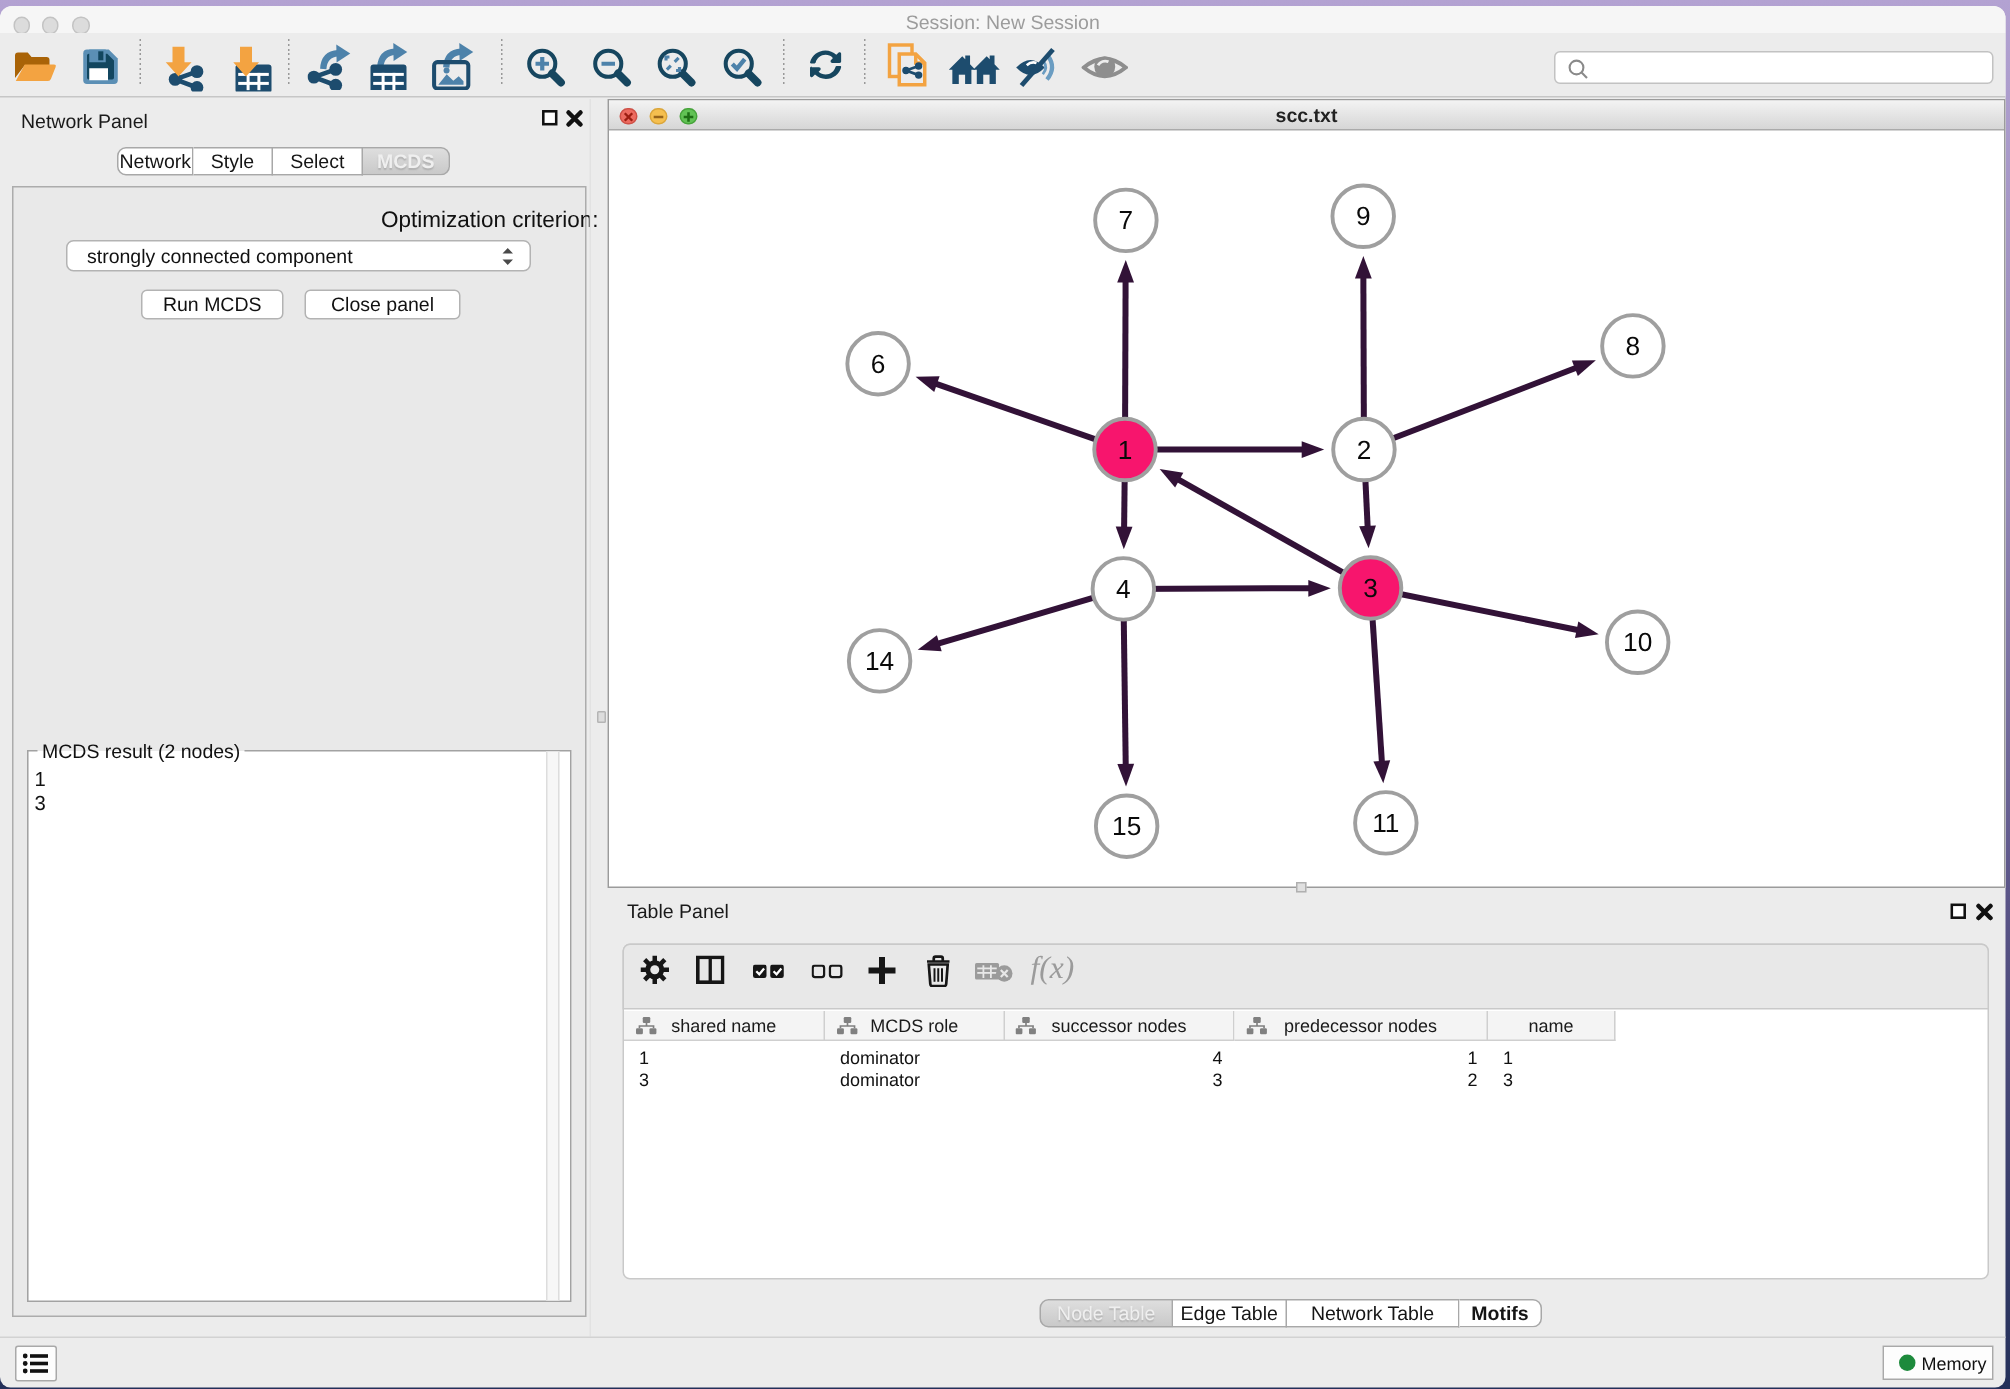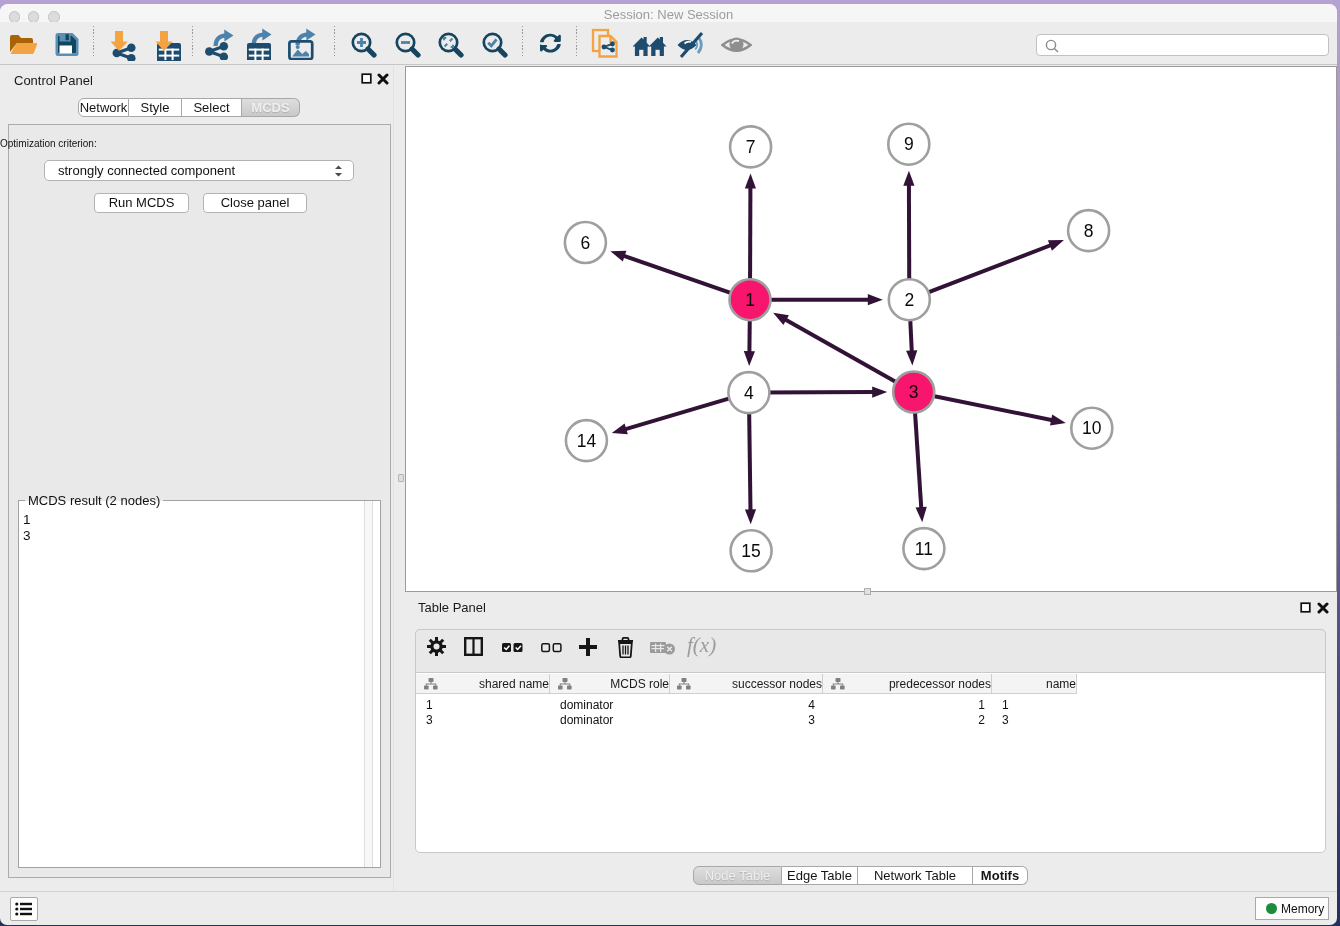--- a/index.html
+++ b/index.html
@@ -11,35 +11,35 @@
 #toolbar { position:absolute; left:0; top:22px; width:1337px; height:43px; background:#ececec; border-bottom:1px solid #c6c6c6; }
 .tsep { position:absolute; top:4px; height:30px; width:1px; background-image:repeating-linear-gradient(180deg,#999 0 1.4px,rgba(0,0,0,0) 1.4px 3.2px); }
 #search { position:absolute; left:1036px; top:33.5px; width:293px; height:22px; background:#fff; border:1px solid #c2c2c2; border-radius:4px; }
 #cp-title { position:absolute; left:14px; top:73px; font-size:13px; color:#1a1a1a; }
 .tabrow { position:absolute; display:flex; }
 .tab { height:19px; background:#fff; border:1px solid #a8a8a8; border-left:none; font-size:13px; color:#151515; text-align:center; line-height:17px; }
 .tab.first { border-left:1px solid #a8a8a8; border-radius:6px 0 0 6px; }
 .tab.last { border-radius:0 6px 6px 0;font-weight:bold; }
 .tab.sel { background:linear-gradient(#dedede,#c9c9c9); color:#efefef; text-shadow:0 1px 1px #b0b0b0; }
 #cp-panel { position:absolute; left:8px; top:124px; width:383px; height:754px; background:#e9e9e9; border:1px solid #acacac; }
-#opt-label { position:absolute; left:0; top:138px; width:399px; text-align:left; font-size:10px; color:#111; }
+#opt-label { position:absolute; left:0; top:138px; width:399px; text-align:right; font-size:15px; color:#111; }
 #dd { position:absolute; left:44px; top:160px; width:310px; height:21px; background:#fff; border:1px solid #b3b3b3; border-radius:5px; font-size:13px; line-height:19px; padding-left:13px; color:#111; }
 .btn { position:absolute; top:193px; height:20px; background:#fff; border:1px solid #b3b3b3; border-radius:4px; font-size:13px; color:#111; text-align:center; line-height:18px; }
 #fs-white { position:absolute; left:19px; top:500px; width:362px; height:368px; background:#fff; }
 #fs-border { position:absolute; left:18px; top:500px; width:363px; height:368px; border:1px solid #a2a2a2; }
 #fs-label { position:absolute; left:25px; top:493px; font-size:13px; color:#111; }
 #fs-sb { position:absolute; left:364px; top:501px; width:9px; height:366px; background:#f7f7f7; border-left:1px solid #ddd; border-right:1px solid #ddd; }
 #net { position:absolute; left:405px; top:66px; width:932px; height:526px; border:1px solid #9b9b9b; background:#fff; }
 #net-title { position:absolute; left:0; top:0; width:100%; height:20px; background:linear-gradient(#f3f3f3,#d6d6d6); border-bottom:1px solid #aaa; }
 #net-title .t { width:100%; text-align:center; font-size:13px; font-weight:bold; color:#222; line-height:20px; }
 .wbtn { position:absolute; top:4.5px; width:11.5px; height:11.5px; border-radius:50%; }
 #tp-title { position:absolute; left:418px; top:600px; font-size:13px; color:#1a1a1a; }
 #tp-box { position:absolute; left:415px; top:629px; width:911px; height:224px; background:#fff; border:1px solid #c9c9c9; border-radius:5px; }
 #tp-toolbar { position:absolute; left:415px; top:629px; width:911px; height:44px; background:#e8e8e8; border:1px solid #c9c9c9; border-radius:5px 5px 0 0; }
-.hcell { position:absolute; top:674px; height:20px; background:#f4f4f4; border-right:1px solid #cfcfcf; border-bottom:1px solid #cfcfcf; font-size:12px; color:#1a1a1a; text-align:right; line-height:20px; }
+.hcell { position:absolute; top:674px; height:20px; background:#f4f4f4; border-right:1px solid #cfcfcf; border-bottom:1px solid #cfcfcf; font-size:12px; color:#1a1a1a; text-align:center; line-height:20px; }
 .cell { position:absolute; font-size:12px; color:#111; }
 .btab { height:19px; background:#fff; border:1px solid #a8a8a8; border-left:none; font-size:13px; color:#151515; text-align:center; line-height:17px; }
 #statusline { position:absolute; left:0; top:891px; width:1337px; height:1px; background:#d2d2d2; }
 #listbtn { position:absolute; left:10px; top:897px; width:28px; height:24px; background:#fdfdfd; border:1px solid #a9a9a9; border-radius:2px; }
 #membtn { position:absolute; left:1255px; top:897px; width:74px; height:23px; background:#fdfdfd; border:1px solid #a9a9a9; font-size:12px; color:#111; }
 </style></head><body>
 <div id="win"></div>
 <div id="titlebar">
  <div class="tl" style="left:8.7px"></div>
     <div class="tl" style="left:27.9px"></div>
@@ -174,21 +174,21 @@
     <path d="M8.5 13.5 Q11.5 10.8 15 12" stroke="#fff" stroke-width="1.8" fill="none"></path>
     <path d="M22.5 7 Q28.5 15 22 23" stroke="#6b9dc2" stroke-width="2.8" fill="none"></path>
     <path d="M19.5 10.5 Q23 15 19.2 19.5" stroke="#6b9dc2" stroke-width="1.8" fill="none"></path>
     <line x1="5" y1="27" x2="26" y2="3" stroke="#1d4c6e" stroke-width="3.2"></line>
   </svg>
 <svg style="position:absolute;left:721px;top:33px" width="31" height="24" viewBox="0 0 31 24">
     <path d="M1.5 12 Q15.5 0.5 29.5 12 Q15.5 23.5 1.5 12 z" fill="none" stroke="#8e8e8e" stroke-width="2.6"></path>
     <circle cx="15.5" cy="11.5" r="7" fill="#8e8e8e"></circle>
     <path d="M11 10.5 A5.5 5.5 0 0 1 18 8.2" stroke="#ececec" stroke-width="1.9" fill="none"></path>
   </svg>
-<div id="cp-title">Control Panel</div>
+<div id="cp-title">Network Panel</div>
 <svg class="abs" style="left:361px;top:73px" width="11" height="11" viewBox="0 0 11 11">
     <rect x="1.2" y="1.2" width="8.6" height="8.6" fill="#fff" stroke="#111" stroke-width="1.7"></rect>
   </svg>
 <svg class="abs" style="left:377px;top:73px" width="12" height="12" viewBox="0 0 12 12">
     <path d="M2 2 L10 10 M10 2 L2 10" stroke="#111" stroke-width="3" stroke-linecap="round"></path>
   </svg>
 <div class="tabrow" style="left:78px;top:98px">
  <div class="tab first" style="width:51px">Network</div>
  <div class="tab" style="width:53px">Style</div>
  <div class="tab" style="width:60px">Select</div>
@@ -205,20 +205,38 @@
 <div class="btn" style="left:203px;width:104px">Close panel</div>
 <div id="fs-white"></div>
 <div id="fs-border"></div>
 <div id="fs-sb"></div>
 <div id="fs-label" style="background:linear-gradient(180deg,#e9e9e9 50%,#ffffff 50%); padding:0 3px">MCDS result (2 nodes)</div>
 <div class="abs" style="left:23px;top:512px;font-size:13.5px;color:#111">1</div>
 <div class="abs" style="left:23px;top:528px;font-size:13.5px;color:#111">3</div>
 <div class="abs" style="left:393px;top:66px;width:1px;height:825px;background:#e2e2e2"></div>
 <div class="abs" style="left:398px;top:474px;width:6px;height:8px;background:#ddd;border:1px solid #b5b5b5;border-radius:1px"></div>
 <div id="net">
+ <div id="net-title">
+  <div class="wbtn" style="left:7px;background:#ed6b60;border:1px solid #ce5147">
+        <svg width="10" height="10" viewBox="0 0 10 10" style="position:absolute;left:0.2px;top:0.2px">
+          <path d="M2.5 2.5 l5 5 M7.5 2.5 l-5 5" stroke="#9c1e12" stroke-width="1.6"></path>
+        </svg>
+      </div>
+  <div class="wbtn" style="left:27px;background:#f5bf4f;border:1px solid #dba63a">
+        <svg width="10" height="10" viewBox="0 0 10 10" style="position:absolute;left:0.2px;top:0.2px">
+          <path d="M1.8 5 h6.4" stroke="#97641a" stroke-width="1.7"></path>
+        </svg>
+      </div>
+  <div class="wbtn" style="left:47px;background:#61c254;border:1px solid #46a33a">
+        <svg width="10" height="10" viewBox="0 0 10 10" style="position:absolute;left:0.2px;top:0.2px">
+          <path d="M1.8 5 h6.4 M5 1.8 v6.4" stroke="#1d6e14" stroke-width="1.7"></path>
+        </svg>
+      </div>
+  <div class="t">scc.txt</div>
+ </div>
  <svg style="position:absolute;left:0px;top:21px" width="930" height="504" viewBox="0 0 930 504">
 <line x1="344.0" y1="211.7" x2="344.4" y2="98.9" stroke="#321237" stroke-width="4"></line>
 <polygon points="344.5,85.4 350.0,100.4 338.8,100.4" fill="#321237"></polygon>
 <line x1="344.0" y1="211.7" x2="217.2" y2="167.6" stroke="#321237" stroke-width="4"></line>
 <polygon points="204.4,163.2 220.4,162.8 216.8,173.4" fill="#321237"></polygon>
 <line x1="344.0" y1="211.7" x2="463.3" y2="211.7" stroke="#321237" stroke-width="4"></line>
 <polygon points="476.8,211.7 461.8,217.3 461.8,206.1" fill="#321237"></polygon>
 <line x1="344.0" y1="211.7" x2="343.4" y2="264.6" stroke="#321237" stroke-width="4"></line>
 <polygon points="343.2,278.1 337.8,263.0 349.0,263.2" fill="#321237"></polygon>
 <line x1="503.3" y1="211.7" x2="502.9" y2="96.2" stroke="#321237" stroke-width="4"></line>

